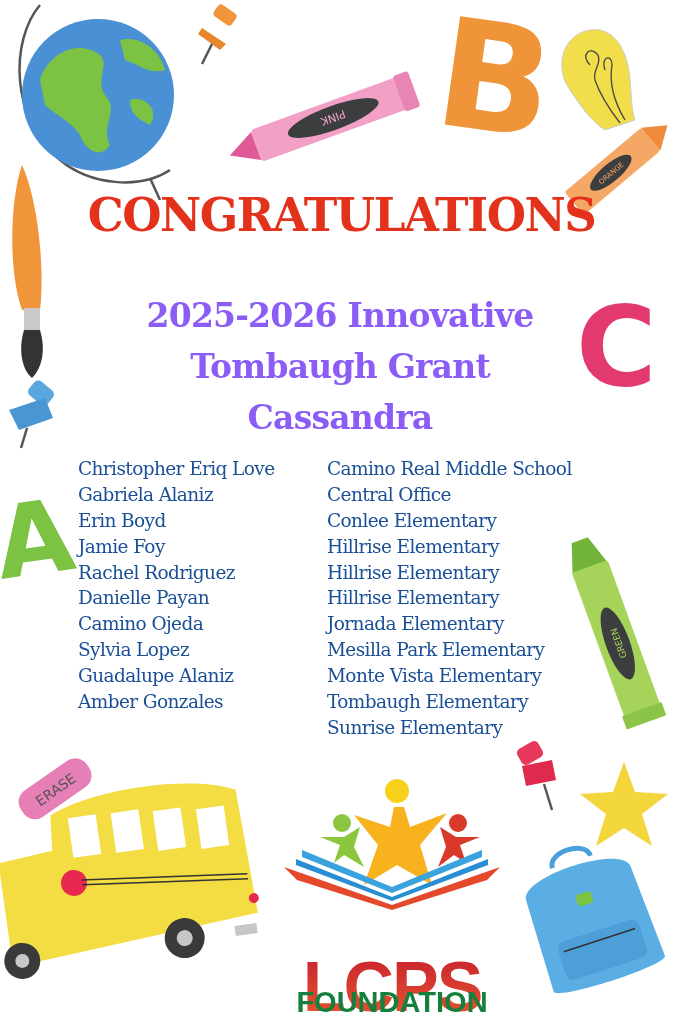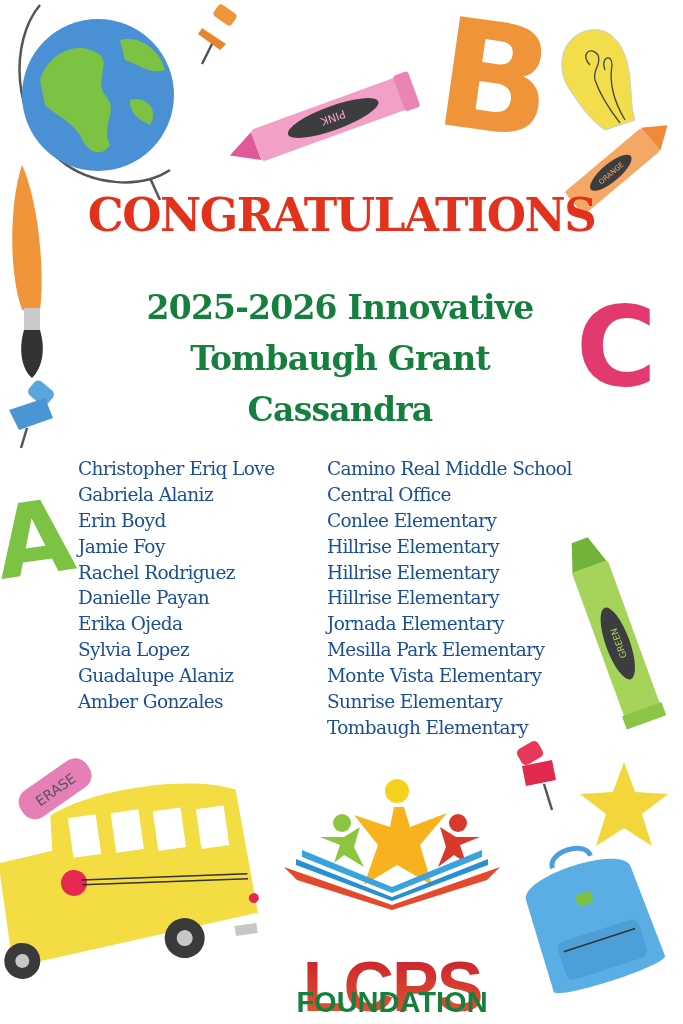--- a/index.html
+++ b/index.html
@@ -10,22 +10,22 @@
     }
     .abs { position: absolute; }
     .title {
       position: absolute; left: 0; width: 683px; top: 188px;
       text-align: center; color: #e2321c;
       font-family: "DejaVu Serif", serif; font-weight: bold;
       font-size: 46px; letter-spacing: -1.5px;
       transform: scaleX(0.98);
     }
     .subtitle {
-      position: absolute; left: 60px; width: 560px; top: 282px;
-      text-align: center; color: #15803d;
+      position: absolute; left: 60px; width: 560px; top: 290px;
+      text-align: center; color: #8b5cf6;
       font-family: "DejaVu Serif", serif; font-weight: bold;
       font-size: 33px; line-height: 51px; letter-spacing: -0.8px;
     }
     .list {
       position: absolute; top: 456px;
       color: #1a4f96;
       font-family: "DejaVu Serif", serif; font-weight: normal;
       font-size: 18.5px; line-height: 25.9px; letter-spacing: -0.6px;
       white-space: nowrap;
     }
@@ -169,38 +169,38 @@
   <div>Cassandra</div>
 </div>
 
 <div class="list names">
   <div>Christopher Eriq Love</div>
   <div>Gabriela Alaniz</div>
   <div>Erin Boyd</div>
   <div>Jamie Foy</div>
   <div>Rachel Rodriguez</div>
   <div>Danielle Payan</div>
-  <div>Erika Ojeda</div>
+  <div>Camino Ojeda</div>
   <div>Sylvia Lopez</div>
   <div>Guadalupe Alaniz</div>
   <div>Amber Gonzales</div>
 </div>
 
 <div class="list schools">
   <div>Camino Real Middle School</div>
   <div>Central Office</div>
   <div>Conlee Elementary</div>
   <div>Hillrise Elementary</div>
   <div>Hillrise Elementary</div>
   <div>Hillrise Elementary</div>
   <div>Jornada Elementary</div>
   <div>Mesilla Park Elementary</div>
   <div>Monte Vista Elementary</div>
+  <div>Tombaugh Elementary</div>
   <div>Sunrise Elementary</div>
-  <div>Tombaugh Elementary</div>
 </div>
 
 <svg class="abs" style="left:282px;top:775px" width="220" height="135" viewBox="0 0 220 135">
 
   <circle cx="115" cy="16" r="12" fill="#f6d21c"></circle>
   <path d="M72 40 L108 52 L112 32 L122 32 L128 52 L165 38 L138 70 L150 110 L115 90 L82 110 L96 70 Z" fill="#f8b21e"></path>
   <circle cx="60" cy="48" r="9" fill="#8cc63f"></circle>
   <path d="M38 62 L62 62 L78 52 L72 72 L82 92 L62 80 L52 88 L58 70 Z" fill="#8cc63f"></path>
   <circle cx="176" cy="48" r="9" fill="#d8392a"></circle>
   <path d="M158 52 L174 62 L198 62 L178 70 L184 88 L172 80 L156 92 L164 72 Z" fill="#d8392a"></path>

